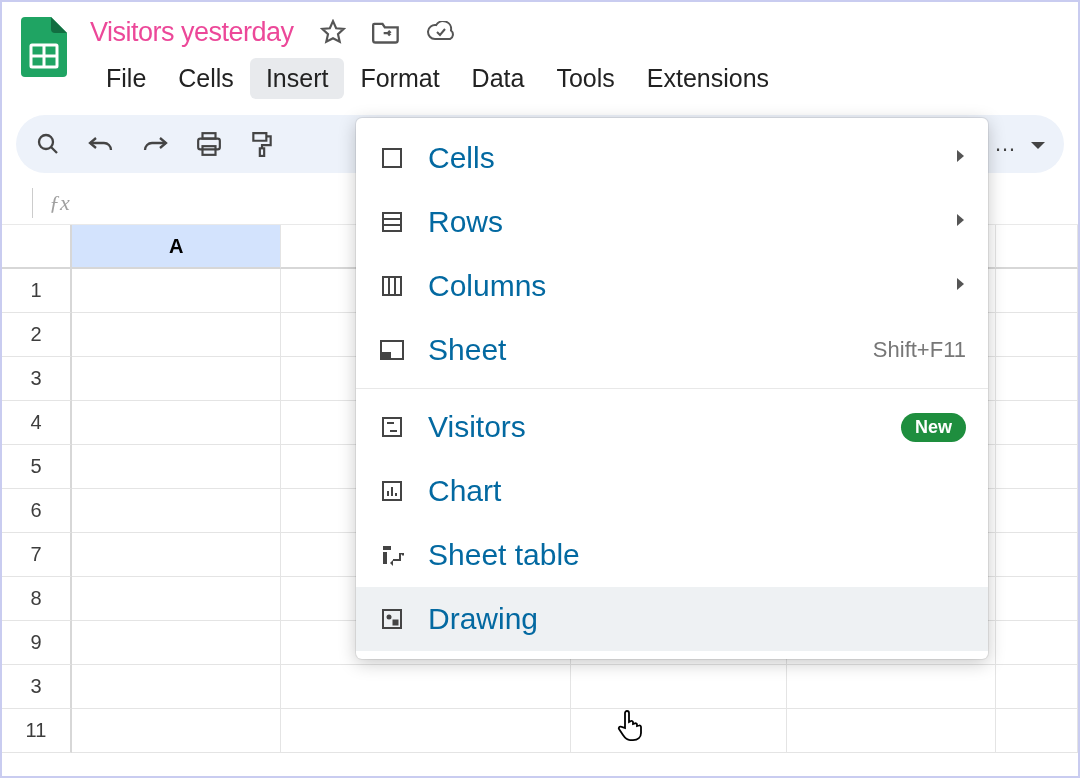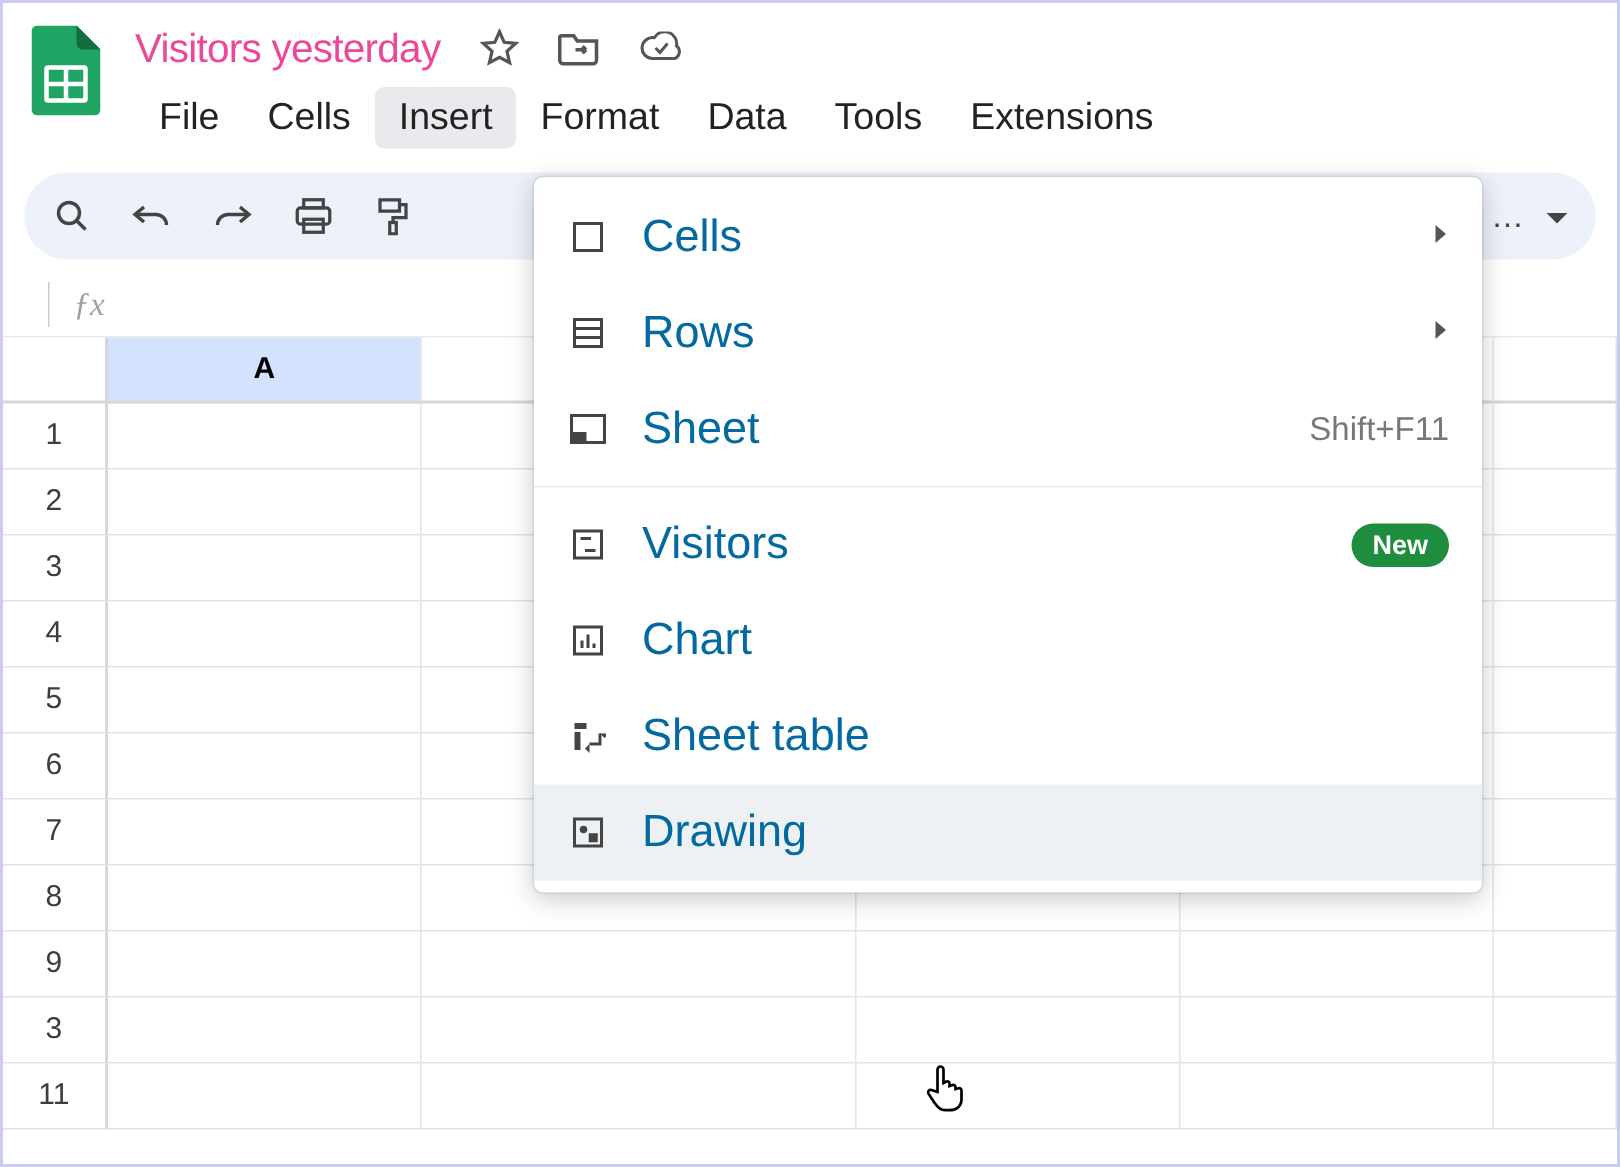--- a/index.html
+++ b/index.html
@@ -288,20 +288,34 @@
         </svg>
       </div>
       <div class="label">Rows</div>
       <div class="spacer"></div>
       <div class="arrow"><svg width="12" height="14" viewBox="0 0 10 14" fill="#555">
           <path d="M2 1l7 6-7 6z"></path>
         </svg></div>
     </div>
     <div class="item">
       <div class="icon">
+        <svg width="24" height="24" viewBox="0 0 24 24" fill="none" stroke="#444" stroke-width="2">
+          <rect x="3" y="3" width="18" height="18"></rect>
+          <line x1="9" y1="3" x2="9" y2="21"></line>
+          <line x1="15" y1="3" x2="15" y2="21"></line>
+        </svg>
+      </div>
+      <div class="label">Columns</div>
+      <div class="spacer"></div>
+      <div class="arrow"><svg width="12" height="14" viewBox="0 0 10 14" fill="#555">
+          <path d="M2 1l7 6-7 6z"></path>
+        </svg></div>
+    </div>
+    <div class="item">
+      <div class="icon">
         <svg width="26" height="22" viewBox="0 0 26 22" fill="none" stroke="#444" stroke-width="2">
           <rect x="2" y="2" width="22" height="18"></rect>
           <rect x="2" y="14" width="9" height="6" fill="#444"></rect>
         </svg>
       </div>
       <div class="label">Sheet</div>
       <div class="spacer"></div>
       <div class="rhs">Shift+F11</div>
     </div>
     <div class="divider"></div>

